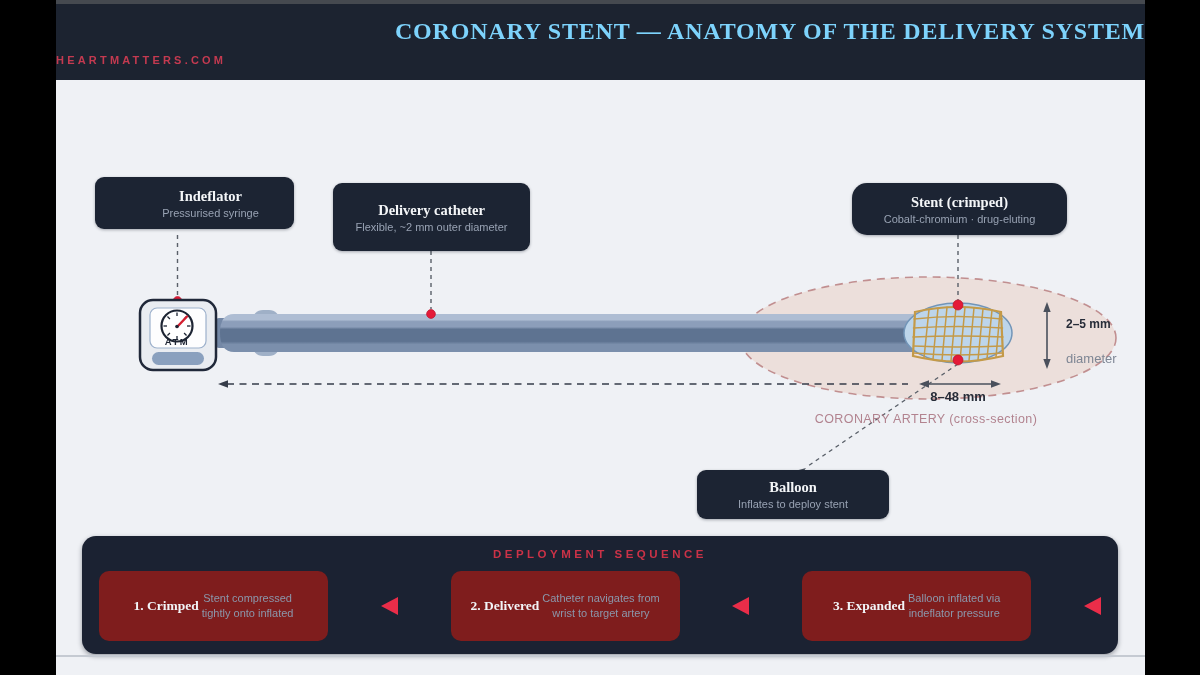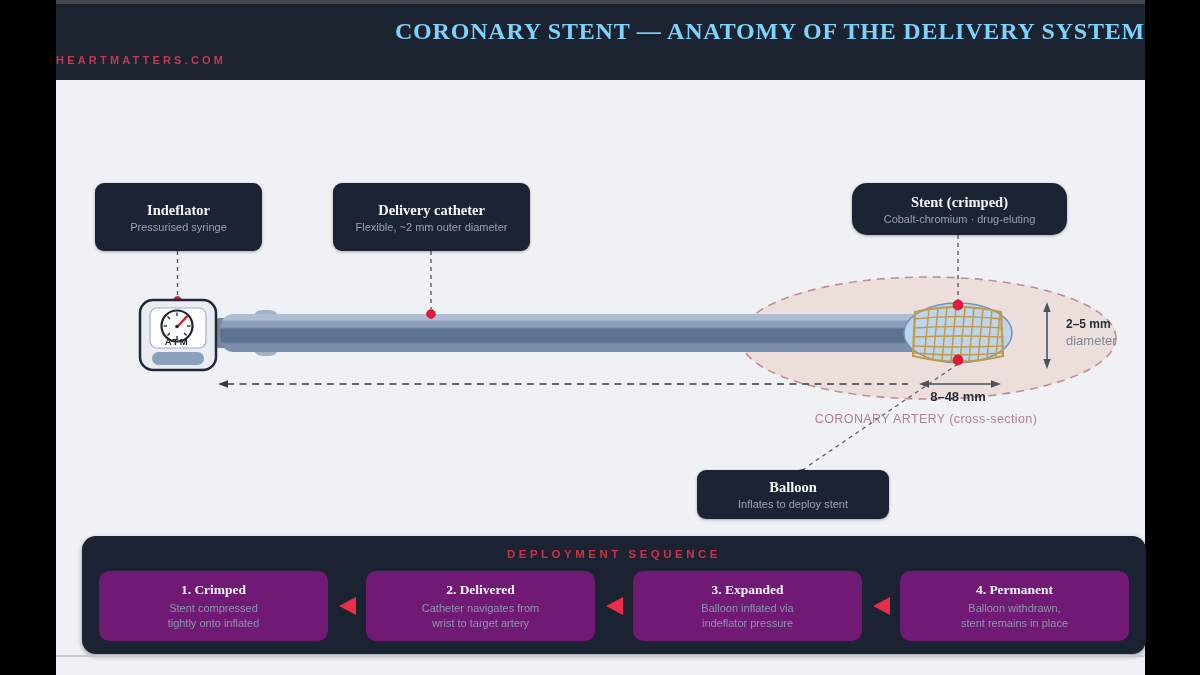--- a/index.html
+++ b/index.html
@@ -16,31 +16,31 @@
   .lblbox{position:absolute;background:#1c2433;border-radius:9px;display:flex;
           flex-direction:column;align-items:center;justify-content:center;gap:2px;
           box-shadow:0 1px 3px rgba(20,26,40,.35);}
   .lblbox .t{font-family:"Liberation Serif",serif;font-weight:bold;font-size:14.5px;color:#f4f6f8;}
   .lblbox .s{font-size:11px;color:#98a2b3;}
   .ann{position:absolute;color:#272c38;}
   .ann.center{text-align:center;}
   .len-label{font-size:13.5px;font-weight:bold;}
   .mm-label{font-size:13px;font-weight:bold;}
   .dia-big{font-size:12px;font-weight:bold;color:#272c38;}
-  .dia-sub{font-size:13px;color:#7e8694;margin-top:2px;}
+  .dia-sub{font-size:13px;color:#7e8694;margin-top:20px;}
   .artery-cap{font-size:12.5px;color:#b2838f;letter-spacing:.4px;}
   .bottom-line{position:absolute;left:0;top:655px;width:100%;height:2px;background:#c5cad2;}
   .seq-panel{position:absolute;left:26px;top:536px;width:1036px;height:118px;
-             background:#1b2232;border-radius:14px;box-shadow:0 2px 5px rgba(15,20,32,.4);padding-left:28px;}
+             background:#1b2232;border-radius:14px;box-shadow:0 2px 5px rgba(15,20,32,.4);}
   .seq-title{position:absolute;left:0;top:12px;width:100%;text-align:center;font-size:11.5px;
              font-weight:bold;letter-spacing:3.5px;color:#cb3247;}
   .seq-row{position:absolute;left:17px;right:17px;top:35px;height:70px;display:flex;
            align-items:center;justify-content:space-between;}
-  .seq-card{width:229px;height:70px;background:#701a75;border-radius:10px;display:flex;
-            flex-direction:column;align-items:center;justify-content:center;gap:3px;}
+  .seq-card{width:229px;height:70px;background:#7f1d1d;border-radius:10px;display:flex;
+            flex-direction:row;align-items:center;justify-content:center;gap:3px;}
   .seq-card .ct{font-family:"Liberation Serif",serif;font-weight:bold;font-size:13.5px;color:#f2f4f7;}
   .seq-card .cs{font-size:11px;line-height:1.35;color:#8b97ab;text-align:center;}
   .seq-arrow{width:0;height:0;border-top:9px solid transparent;border-bottom:9px solid transparent;
              border-right:17px solid #ea2d49;}
   svg text{font-family:"Liberation Sans",sans-serif;}
 </style>
 </head>
 <body>
 
 <div class="stage">
@@ -144,21 +144,21 @@
             <line x1="121" y1="232.5" x2="121" y2="236" transform="rotate(315 121 246)"></line>
           </g>
           <line x1="121" y1="247" x2="131" y2="236.5" stroke="#d41f31" stroke-width="2.4" stroke-linecap="round"></line>
           <circle cx="121" cy="246.5" r="1.8" fill="#1d2433"></circle>
         </g>
         <text x="121" y="265" text-anchor="middle" font-size="9.5" font-weight="bold" letter-spacing="1.5" fill="#1d2433">ATM</text>
         <rect x="96" y="272" width="52" height="13" rx="6.5" fill="#8aa0be"></rect>
       </g>
     </svg>
 
-    <div class="lblbox" style="left:39px;top:183px;width:167px;height:68px;">
+    <div class="lblbox" style="left:39px;top:177px;width:167px;height:52px;padding-left:32px;">
       <div class="t">Indeflator</div>
       <div class="s">Pressurised syringe</div>
     </div>
     <div class="lblbox" style="left:277px;top:183px;width:197px;height:68px;">
       <div class="t">Delivery catheter</div>
       <div class="s">Flexible, ~2 mm outer diameter</div>
     </div>
     <div class="lblbox" style="left:796px;top:183px;width:215px;height:52px;border-radius:15px;">
       <div class="t">Stent (crimped)</div>
       <div class="s">Cobalt-chromium · drug-eluting</div>
@@ -195,25 +195,18 @@
         </div>
         <div class="seq-arrow"></div>
         <div class="seq-card">
           <div class="ct">3. Expanded</div>
           <div class="cs">
             <div>Balloon inflated via</div>
             <div>indeflator pressure</div>
           </div>
         </div>
         <div class="seq-arrow"></div>
-        <div class="seq-card">
-          <div class="ct">4. Permanent</div>
-          <div class="cs">
-            <div>Balloon withdrawn,</div>
-            <div>stent remains in place</div>
-          </div>
-        </div>
       </div>
     </div>
 
     <div class="bottom-line"></div>
   </div>
 </div>
 
 </body></html>

